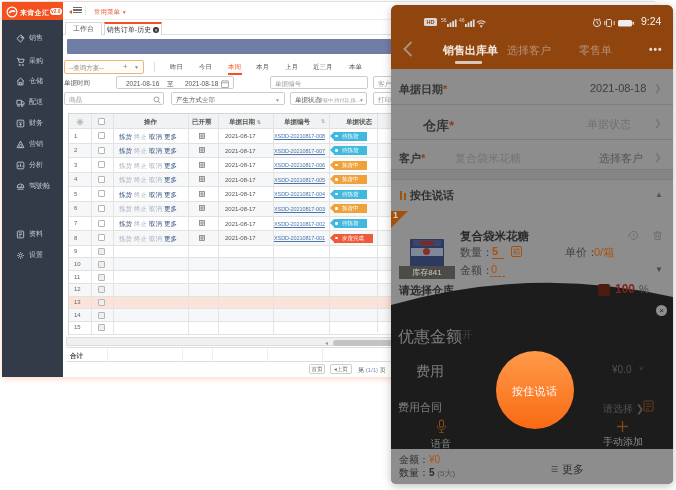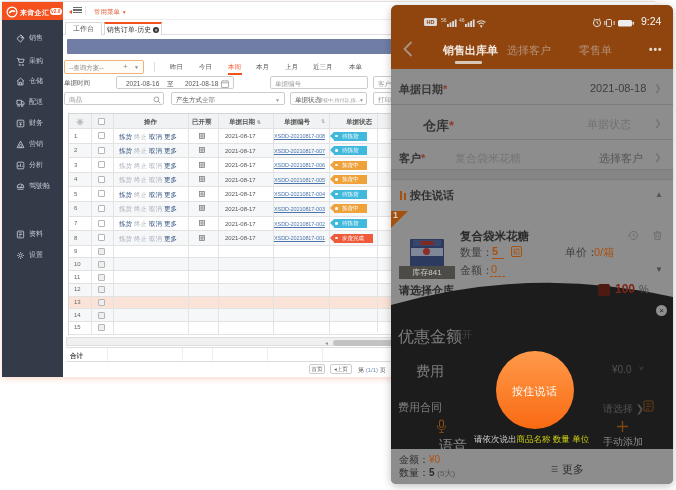--- a/index.html
+++ b/index.html
@@ -558,29 +558,28 @@
     <div class="ph" style="left:212px;top:397px;font-size:10px;color:#525252;">请选择 ❯</div>
     <svg class="ph" style="left:252px;top:395px;" width="11" height="12" viewBox="0 0 11 12">
         <rect x="1" y="1" width="9" height="10" rx="1" fill="none" stroke="#6b3d15" stroke-width="1"></rect>
         <path d="M3 4 h5 M3 6.5 h5 M3 9 h3" stroke="#6b3d15" stroke-width="0.9"></path>
       </svg>
 
     <svg class="ph" style="left:45px;top:414px;" width="11" height="15" viewBox="0 0 12 16">
         <rect x="3.8" y="0.8" width="4.4" height="8" rx="2.2" fill="none" stroke="#8a4d12" stroke-width="1.1"></rect>
         <path d="M1.5 7 a4.5 4.5 0 0 0 9 0 M6 11.5 V14 M3.5 14.5 h5" fill="none" stroke="#7e4512" stroke-width="1.1"></path>
       </svg>
-    <div class="ph" style="left:40px;top:432px;font-size:14px;color:#8a8a8a;margin-left:8px;">语音</div>
+    <div class="ph" style="left:40px;top:432px;font-size:10px;color:#8a8a8a;">语音</div>
     <svg class="ph" style="left:225px;top:415px;" width="13" height="13" viewBox="0 0 14 14">
         <path d="M7 1 V13 M1 7 H13" stroke="#7e4512" stroke-width="1.5"></path>
       </svg>
     <div class="ph" style="left:212px;top:430px;font-size:10px;color:#8a8a8a;">手动添加</div>
 
     <div class="ph" style="left:105px;top:346px;width:78px;height:78px;border-radius:50%;background:linear-gradient(#ff9a4a, #f96a12);"></div>
     <div class="ph" style="left:121px;top:379px;font-size:11px;color:#fff;letter-spacing:0.3px;">按住说话</div>
-    <div class="ph" style="left:83px;top:429px;font-size:8.5px;color:#d0d0d0;">请依次说出<span style="color:#cfd011;">商品名称 数量 单位</span></div>
 
     <div class="ph" style="left:0;top:444px;width:282px;height:35px;background:#8d8d8d;"></div>
     <div class="ph" style="left:8px;top:448px;font-size:10px;color:#303030;">金额：<span style="color:#b0520f;">¥0</span></div>
     <div class="ph" style="left:8px;top:461px;font-size:10px;color:#303030;">数量：<b style="color:#2b2b2b;">5</b> <span style="font-size:8px;color:#555;">(5大)</span></div>
     <div class="ph" style="left:160px;top:460px;font-size:8px;color:#3f3f3f;">☰</div>
     <div class="ph" style="left:171px;top:457px;font-size:11px;color:#2e2e2e;">更多</div>
   </div>
 </div>
 
 </body></html>

